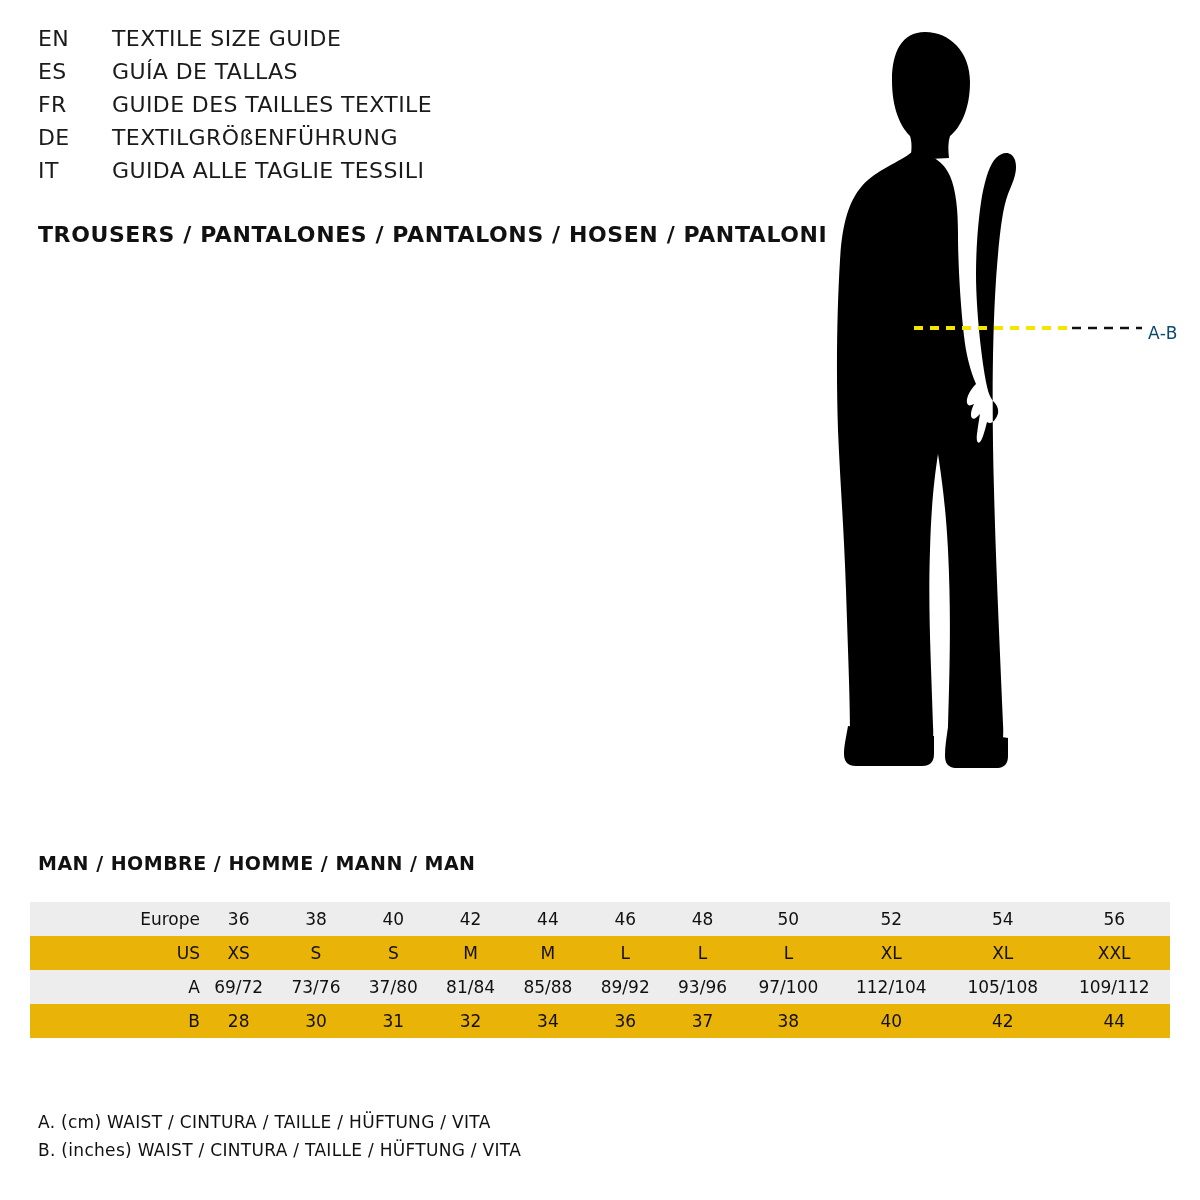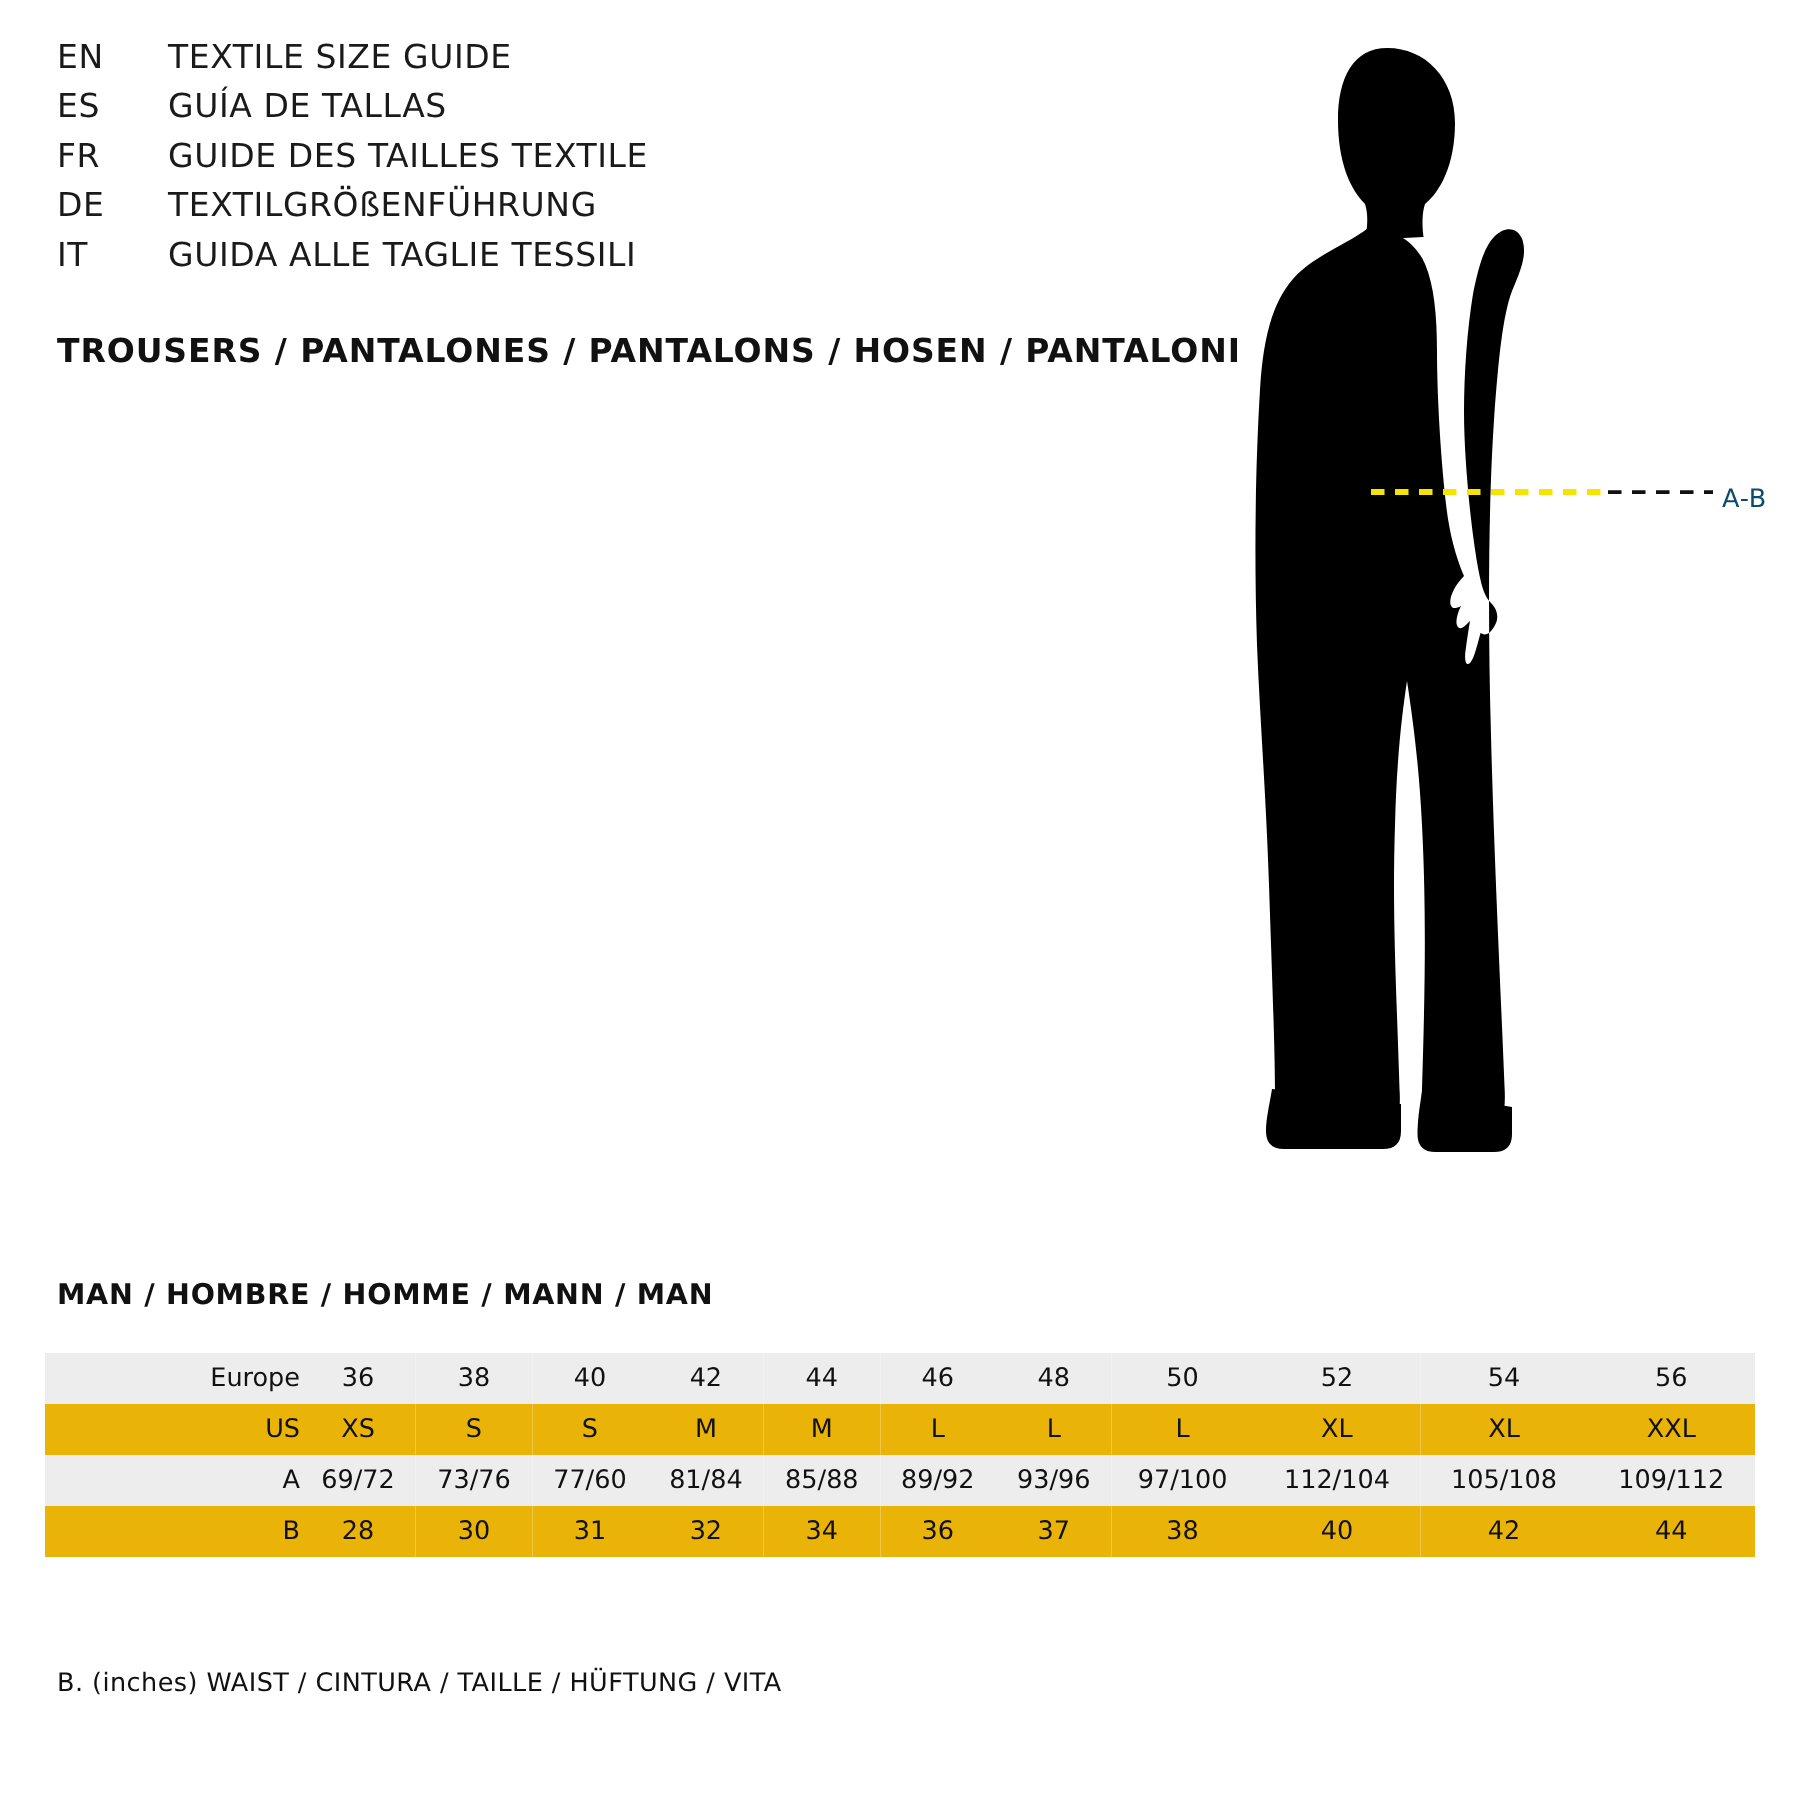--- a/index.html
+++ b/index.html
@@ -242,21 +242,21 @@
       <td class="cell">L</td>
       <td class="cell">XL</td>
       <td class="cell">XL</td>
       <td class="cell">XXL</td>
     </tr>
 
     <tr class="light">
       <td class="row-label">A</td>
       <td class="cell">69/72</td>
       <td class="cell">73/76</td>
-      <td class="cell">77/60</td>
+      <td class="cell">37/80</td>
       <td class="cell">81/84</td>
       <td class="cell">85/88</td>
       <td class="cell">89/92</td>
       <td class="cell">93/96</td>
       <td class="cell">97/100</td>
       <td class="cell">112/104</td>
       <td class="cell">105/108</td>
       <td class="cell">109/112</td>
     </tr>
 
@@ -271,14 +271,15 @@
       <td class="cell">37</td>
       <td class="cell">38</td>
       <td class="cell">40</td>
       <td class="cell">42</td>
       <td class="cell">44</td>
     </tr>
   </tbody>
 </table>
 
 <div class="notes">
+  <div>A. (cm) WAIST / CINTURA / TAILLE / HÜFTUNG / VITA</div>
   <div>B. (inches) WAIST / CINTURA / TAILLE / HÜFTUNG / VITA</div>
 </div>
 
 </body></html>

